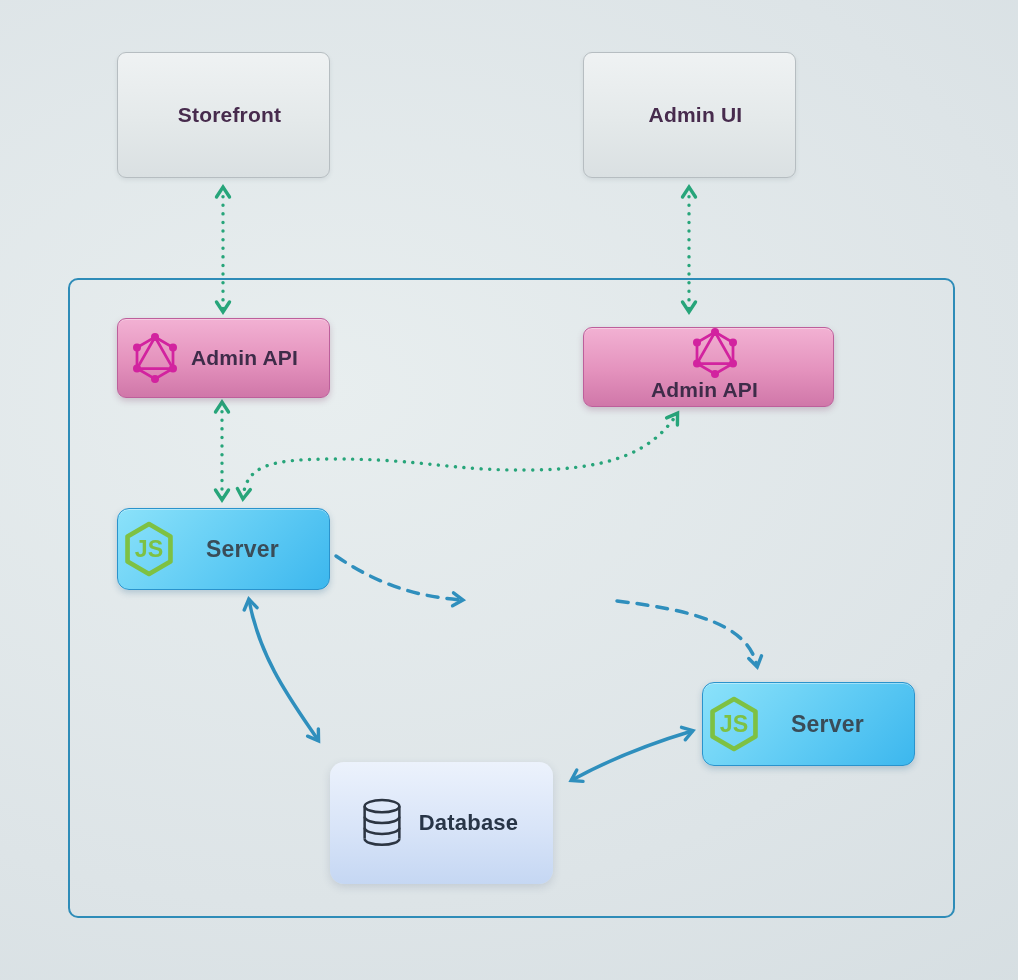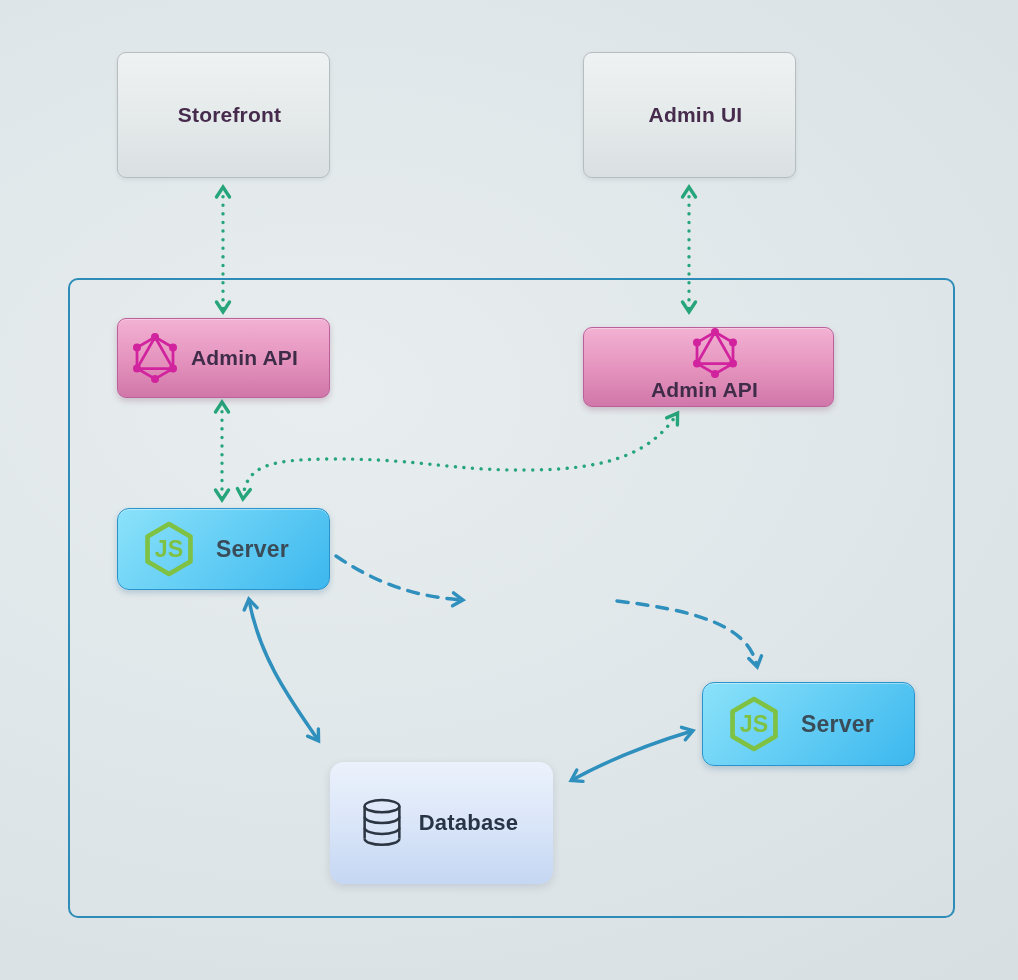--- a/index.html
+++ b/index.html
@@ -24,21 +24,21 @@
     border:1px solid #bd5f9b;border-radius:9px;
     box-shadow:0 3px 6px rgba(120,50,95,.25), inset 0 1px 0 rgba(255,255,255,.35);
     justify-content:flex-start;padding-left:12px;
   }
   .api .lbl{font-size:21px;color:#3e2c49;flex:1;text-align:center;padding-right:20px;}
 
   .nodejs{
     background:linear-gradient(135deg,#8be2fa 0%,#5fcbf4 55%,#3cb7ee 100%);
     border:1.5px solid #2a93cc;border-radius:12px;
     box-shadow:0 3px 6px rgba(40,100,140,.25), inset 0 1px 0 rgba(255,255,255,.4);
-    justify-content:flex-start;padding-left:22px;
+    justify-content:flex-start;padding-left:2px;
   }
   .nodejs .lbl{font-size:23px;color:#3a4c58;flex:1;text-align:center;padding-right:22px;}
 
   .queue{
     background:linear-gradient(180deg,#fbfdff 0%,#e2ebfa 55%,#c8d9f6 100%);
     border-radius:10px;
     box-shadow:0 3px 6px rgba(70,90,120,.20);
   }
   .queue .lbl{font-size:20px;color:#1e2833;}
 

